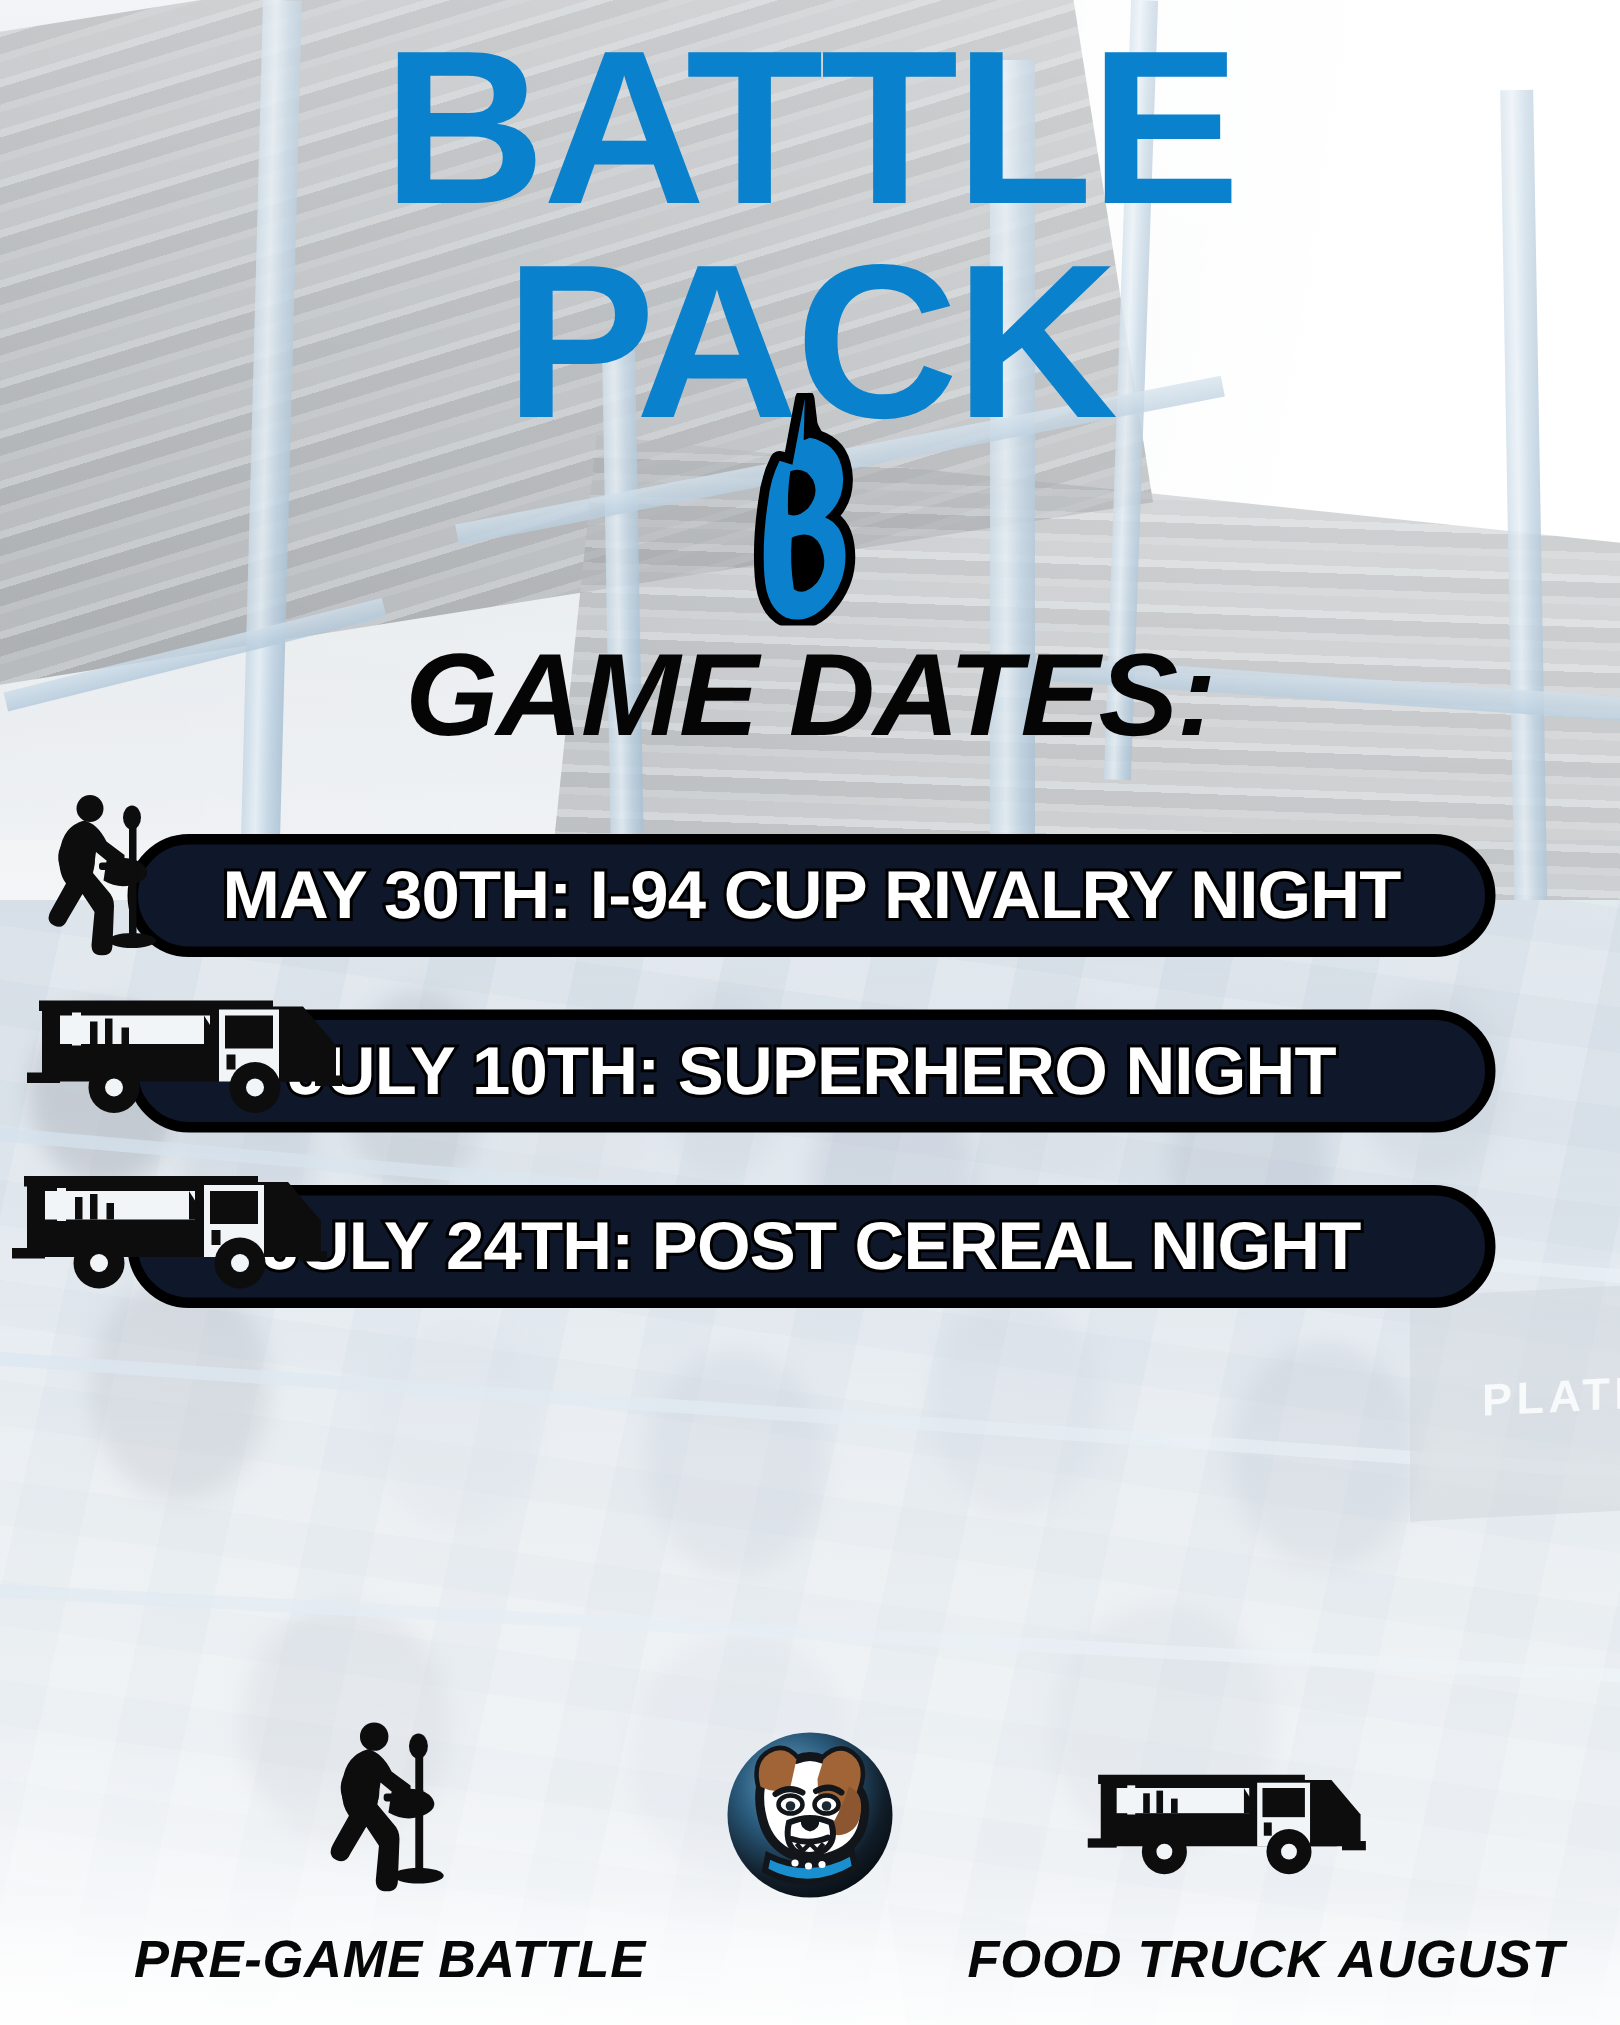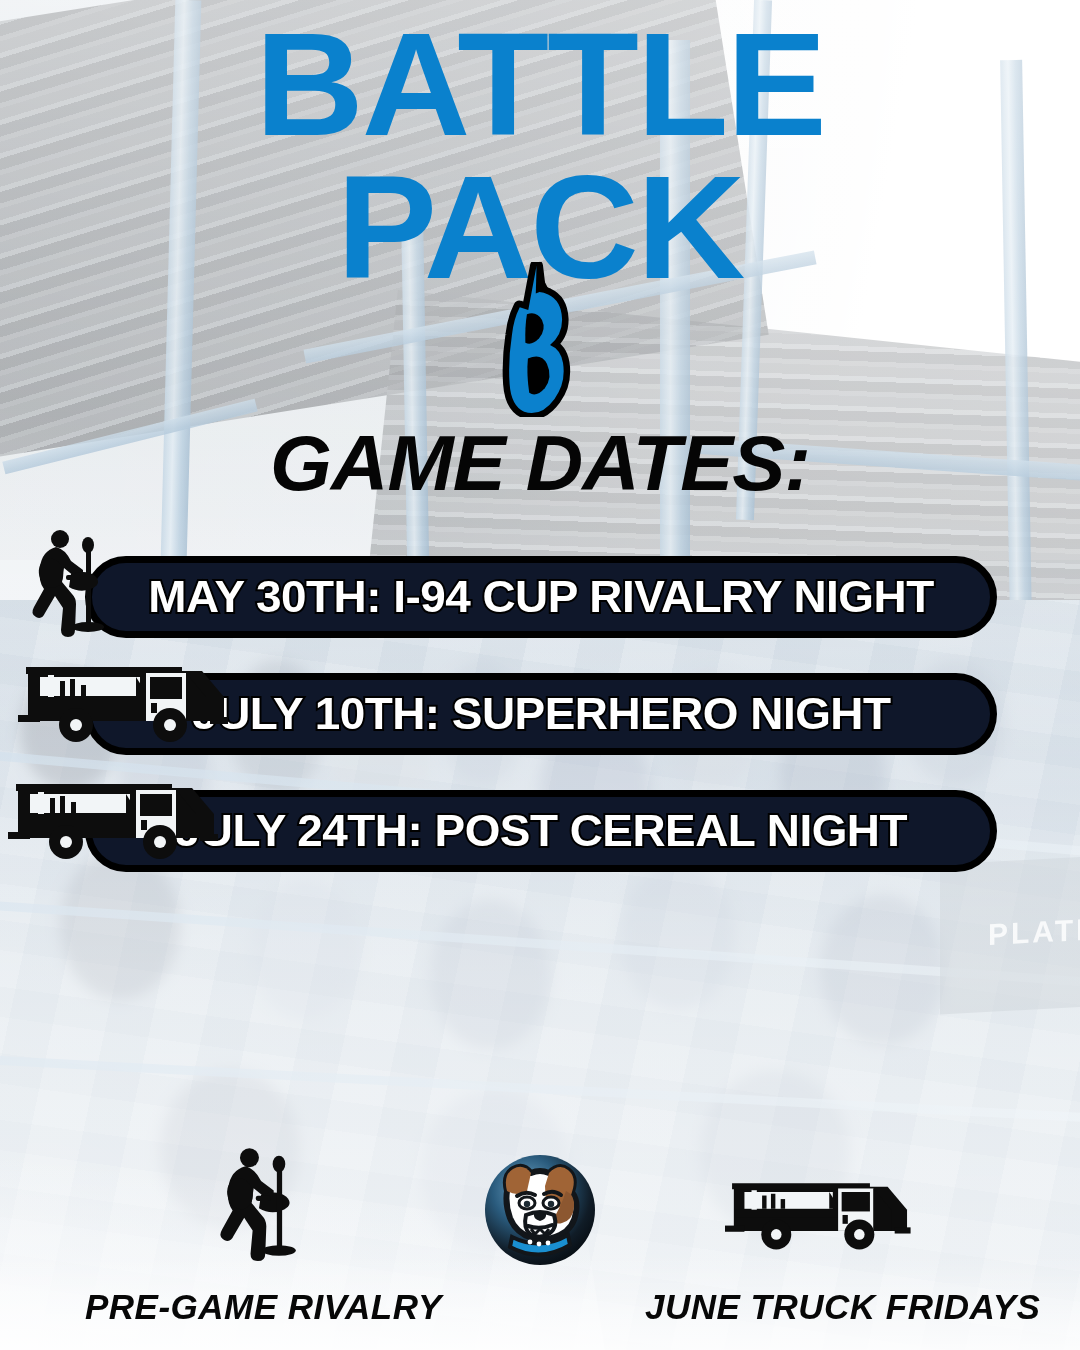--- a/index.html
+++ b/index.html
@@ -365,21 +365,21 @@
               <path d="M30 22 q-14 4 -16 20 q-2 14 4 22 l-10 18 q-4 7 2 10 q6 3 9 -4 l10 -17 l8 12 l-2 22 q0 7 7 7 q7 0 7 -7 l1 -26 q0 -6 -4 -10 l-10 -12 l2 -14 l11 9 q4 3 8 1 l0 -8 l-12 -9 q-6 -12 -15 -14z"></path>
               <ellipse cx="25" cy="48" rx="12" ry="15" transform="rotate(-14 25 48)"></ellipse>
               <path d="M45 49 q16 -5 24 2 q7 7 -2 12 q-12 6 -24 -1 z"></path>
               <rect x="40" y="50" width="14" height="5" rx="2"></rect>
               <rect x="60" y="24" width="5" height="76" rx="2"></rect>
               <ellipse cx="62" cy="102" rx="16" ry="5"></ellipse>
               <ellipse cx="62" cy="20" rx="6" ry="8"></ellipse>
             </g>
           </svg>
         </div>
-        <div class="feat-label">PRE-GAME RIVALRY</div>
+        <div class="feat-label">PRE-GAME BATTLE</div>
       </div>
 
       <div class="feat feat-mascot">
         <div class="feat-icon">
           <svg width="118" height="118" viewBox="0 0 118 118" aria-hidden="true">
             <defs>
               <radialGradient id="badge" cx="38%" cy="32%" r="78%">
                 <stop offset="0%" stop-color="#6fa6c8"></stop>
                 <stop offset="40%" stop-color="#2a5b7d"></stop>
                 <stop offset="75%" stop-color="#101c27"></stop>
@@ -435,18 +435,18 @@
               <path d="M168 22 l20 24 v24 h-20 z"></path>
               <circle cx="58" cy="74" r="17"></circle>
               <circle cx="58" cy="74" r="6" fill="#f2f5f7"></circle>
               <circle cx="152" cy="74" r="17"></circle>
               <circle cx="152" cy="74" r="6" fill="#f2f5f7"></circle>
               <rect x="0" y="64" width="22" height="7"></rect>
               <rect x="192" y="66" width="18" height="7"></rect>
             </g>
           </svg>
         </div>
-        <div class="feat-label">JUNE TRUCK FRIDAYS</div>
+        <div class="feat-label">FOOD TRUCK AUGUST</div>
       </div>
 
     </div>
   </div>
 </div>
 
 </body></html>

